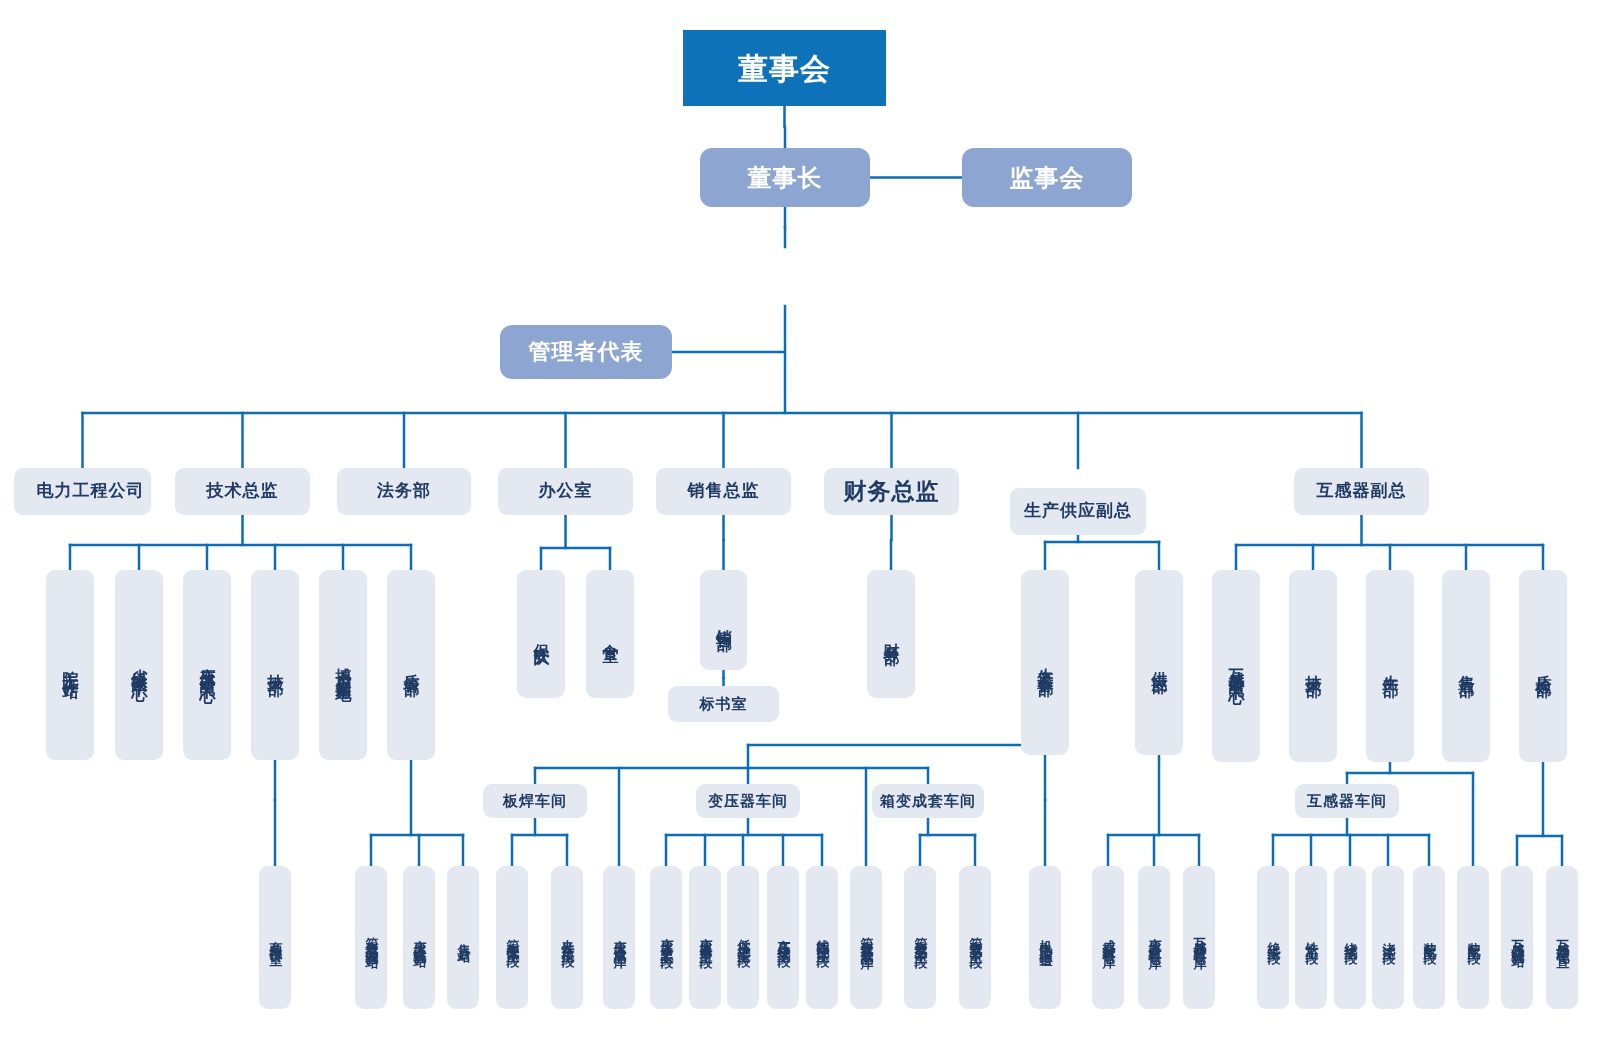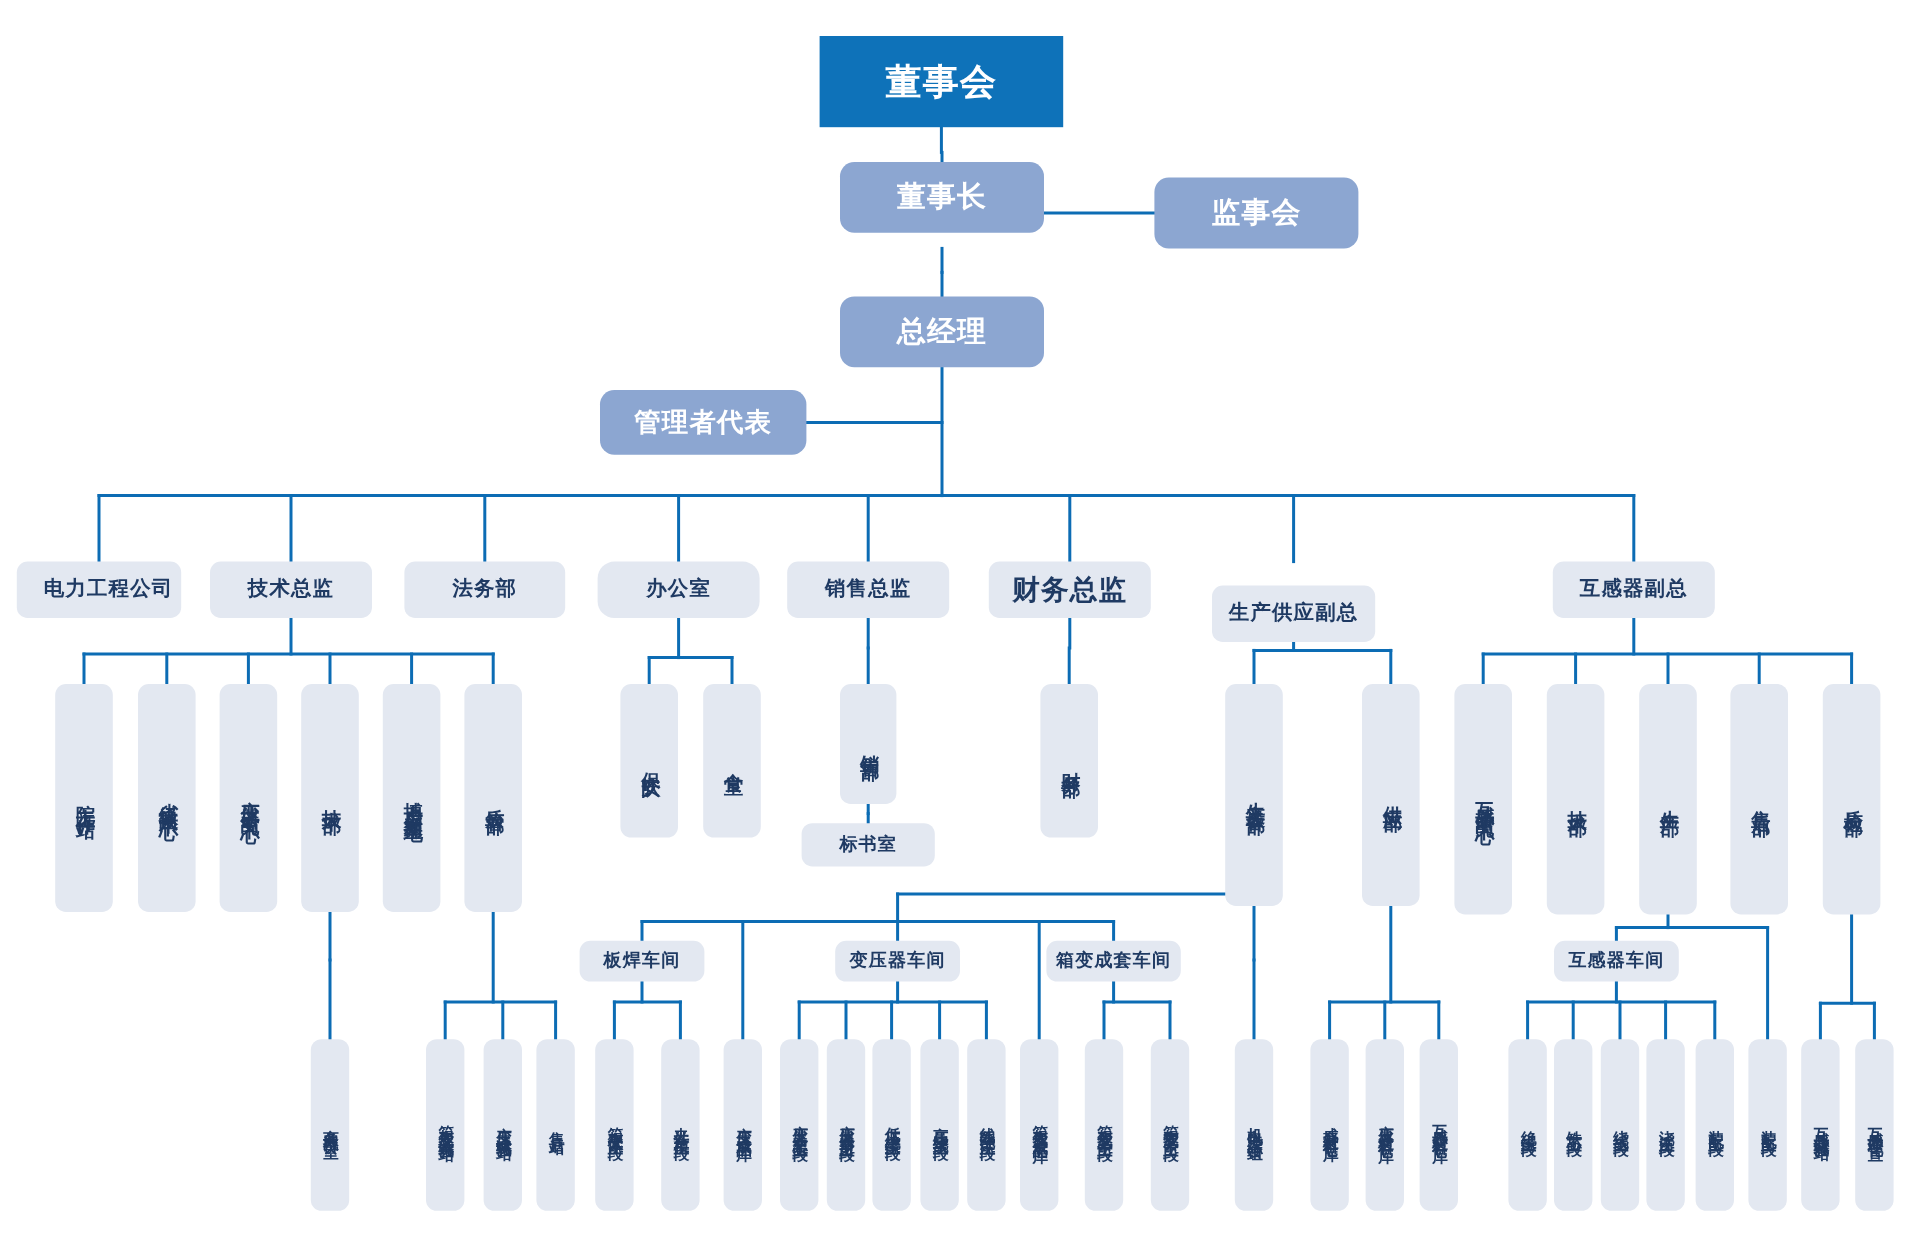--- a/index.html
+++ b/index.html
@@ -119,28 +119,27 @@
       <line x1="748" y1="745" x2="748" y2="768" stroke="#0c6cb4" stroke-width="2.5" stroke-linecap="square"></line>
       <line x1="535" y1="768" x2="928" y2="768" stroke="#0c6cb4" stroke-width="2.5" stroke-linecap="square"></line>
       <line x1="535" y1="768" x2="535" y2="784" stroke="#0c6cb4" stroke-width="2.5" stroke-linecap="square"></line>
       <line x1="619" y1="768" x2="619" y2="866" stroke="#0c6cb4" stroke-width="2.5" stroke-linecap="square"></line>
       <line x1="748" y1="768" x2="748" y2="784" stroke="#0c6cb4" stroke-width="2.5" stroke-linecap="square"></line>
       <line x1="866" y1="768" x2="866" y2="866" stroke="#0c6cb4" stroke-width="2.5" stroke-linecap="square"></line>
       <line x1="928" y1="768" x2="928" y2="784" stroke="#0c6cb4" stroke-width="2.5" stroke-linecap="square"></line>
     </svg>
   <div id="nodes">
       <div class="node primary horiz" style="left: 683px; top: 30px; width: 203px; height: 76px; font-size: 30px;">董事会</div>
-      <div class="node secondary horiz" style="left: 700px; top: 135px; width: 170px; height: 59px; font-size: 24px; text-align: right;">董事长</div>
+      <div class="node secondary horiz" style="left: 700px; top: 148px; width: 170px; height: 59px; font-size: 24px; text-align: right;">董事长</div>
       <div class="node secondary horiz" style="left: 962px; top: 148px; width: 170px; height: 59px; font-size: 24px;">监事会</div>
-      <div class="node secondary horiz" style="left: 700px; top: 247px; width: 170px; height: 59px; font-size: 24px;">总经理</div>
       <div class="node secondary horiz" style="left: 500px; top: 325px; width: 172px; height: 54px; font-size: 22px;">管理者代表</div>
       <div class="node light horiz" style="left: 14px; top: 468px; width: 137px; height: 47px; font-size: 17px; padding-left: 16px;">电力工程公司</div>
       <div class="node light horiz" style="left: 175px; top: 468px; width: 135px; height: 47px; font-size: 17px;">技术总监</div>
       <div class="node light horiz" style="left: 337px; top: 468px; width: 134px; height: 47px; font-size: 17px;">法务部</div>
-      <div class="node light horiz" style="left: 498px; top: 468px; width: 135px; height: 47px; font-size: 17px; border-radius: 14px;">办公室</div>
+      <div class="node light horiz" style="left: 498px; top: 468px; width: 135px; height: 47px; font-size: 17px;">办公室</div>
       <div class="node light horiz" style="left: 656px; top: 468px; width: 135px; height: 47px; font-size: 17px;">销售总监</div>
       <div class="node light horiz" style="left: 824px; top: 468px; width: 135px; height: 47px; font-size: 23px;">财务总监</div>
       <div class="node light horiz" style="left: 1010px; top: 488px; width: 136px; height: 47px; font-size: 17px;">生产供应副总</div>
       <div class="node light horiz" style="left: 1294px; top: 468px; width: 135px; height: 47px; font-size: 17px;">互感器副总</div>
       <div class="node light vert" style="left: 46px; top: 570px; width: 48px; height: 190px; font-size: 16px;">院士工作站</div>
       <div class="node light vert" style="left: 115px; top: 570px; width: 48px; height: 190px; font-size: 16px;">省级技术中心</div>
       <div class="node light vert" style="left: 183px; top: 570px; width: 48px; height: 190px; font-size: 16px;">变压器研究中心</div>
       <div class="node light vert" style="left: 251px; top: 570px; width: 48px; height: 190px; font-size: 16px;">技术部</div>
       <div class="node light vert" style="left: 319px; top: 570px; width: 48px; height: 190px; font-size: 16px;">博士后创新基地</div>
       <div class="node light vert" style="left: 387px; top: 570px; width: 48px; height: 190px; font-size: 16px;">质管部</div>

